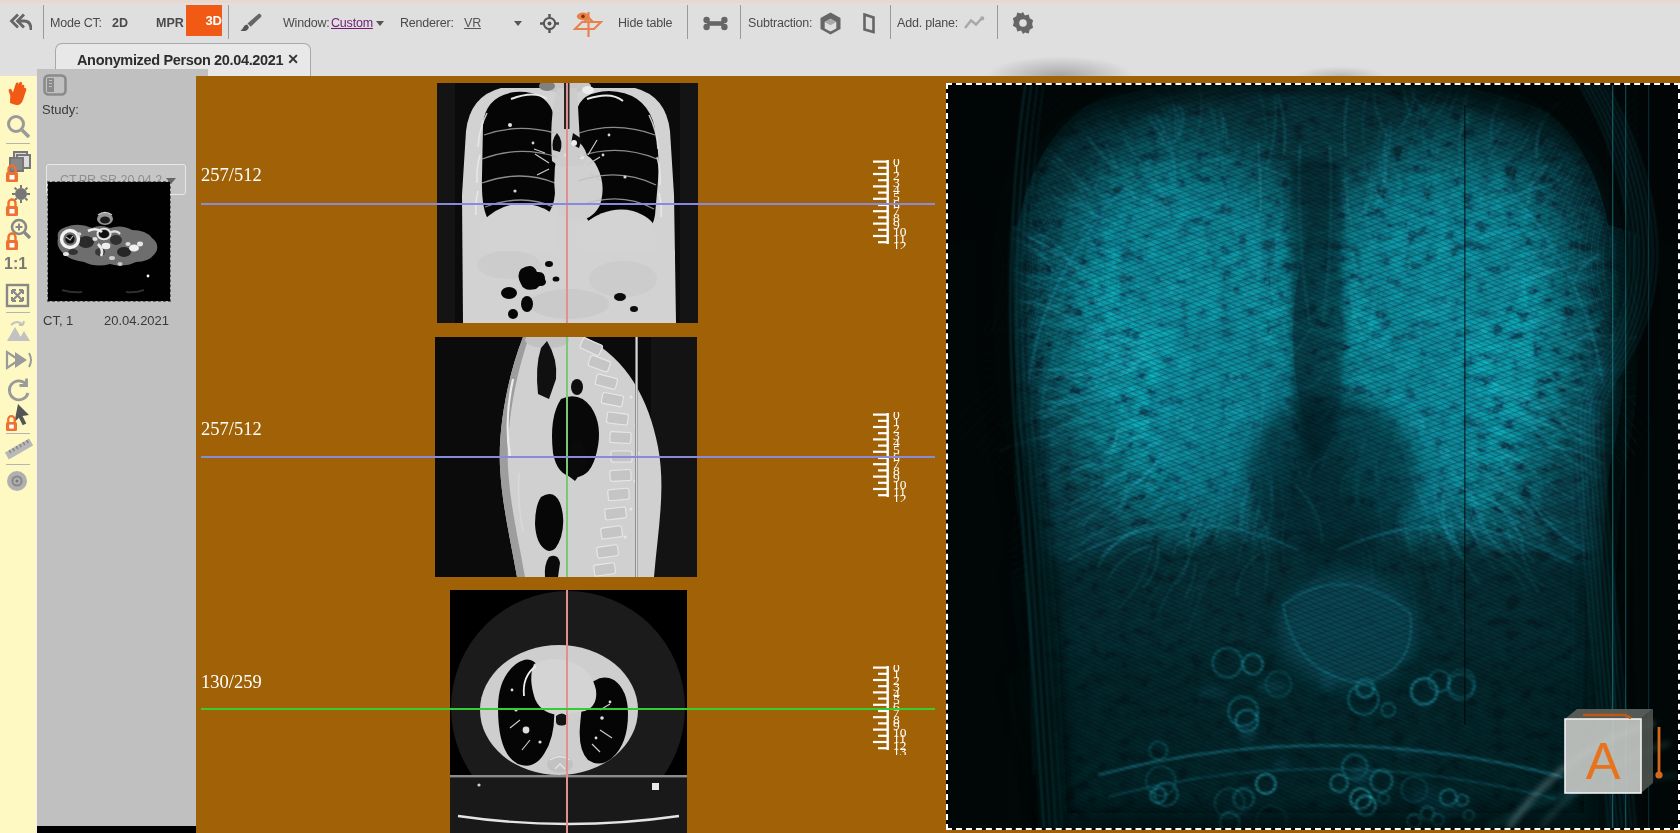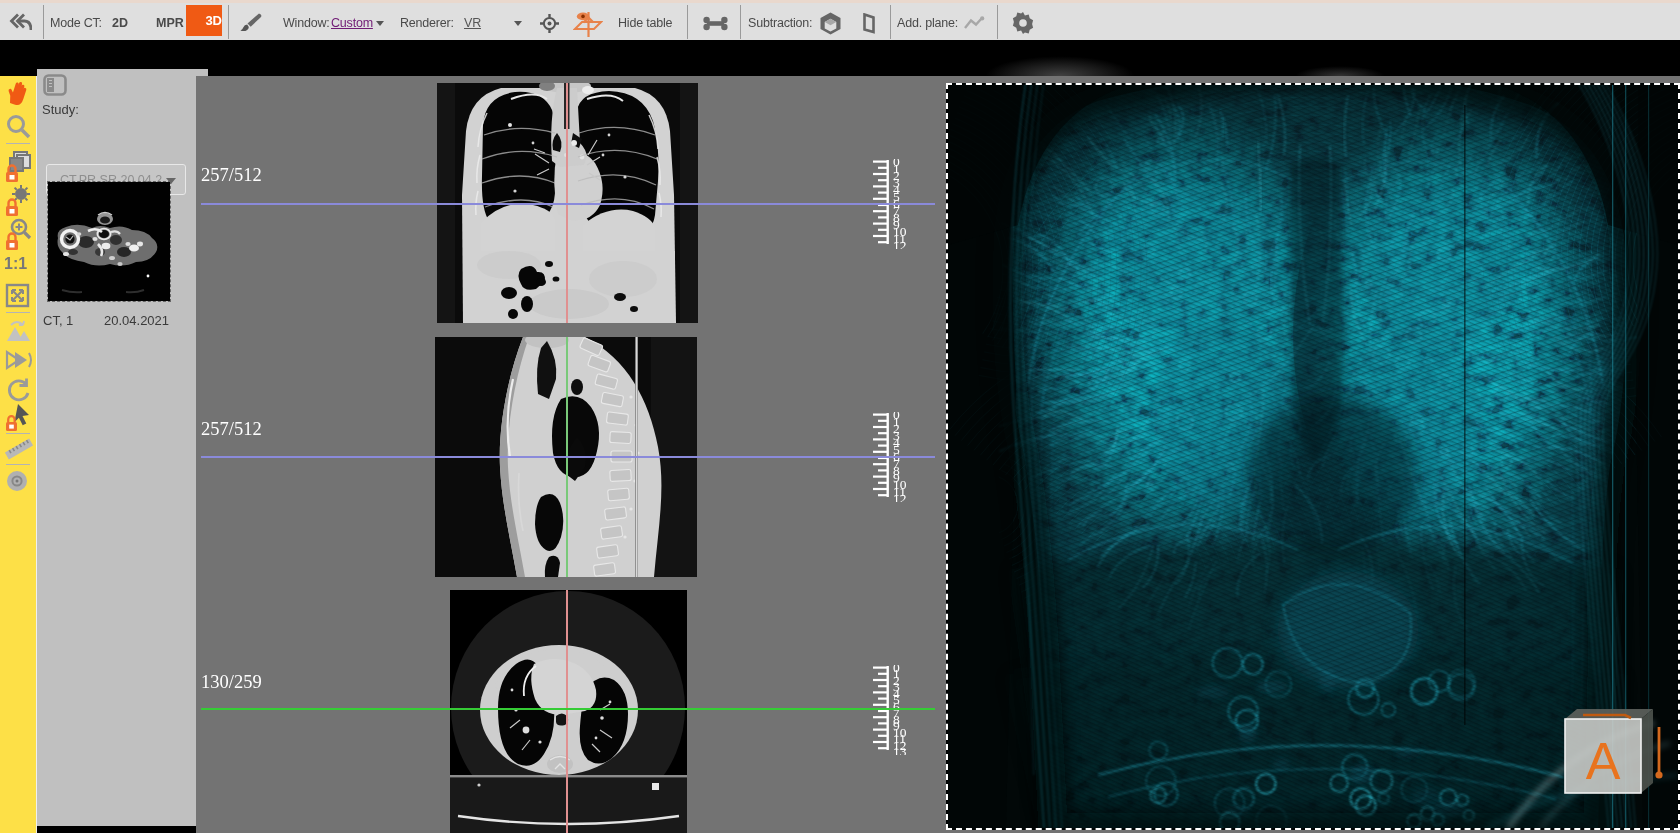--- a/index.html
+++ b/index.html
@@ -16,36 +16,36 @@
 .uline { text-decoration:underline; }
 .caret { position:absolute; width:0; height:0; border-left:4.5px solid transparent; border-right:4.5px solid transparent; border-top:5.5px solid #555; }
 
 
 #tabrow { position:absolute; left:0; top:40px; width:1680px; height:36px; background:#dfdfdf; }
 #tab { position:absolute; left:55px; top:3px; width:256px; height:33px; background:#e8e8e8; border:1px solid #a8a8a8; border-bottom:none; border-radius:7px 7px 0 0; }
 #tab .txt { position:absolute; left:21px; top:8px; font-size:14.5px; font-weight:bold; color:#2d2d2d; letter-spacing:-0.35px; }
 #tab .x { position:absolute; right:11px; top:7px; font-size:14px; font-weight:bold; color:#333; }
 
 
-#strip { position:absolute; left:0; top:76px; width:37px; height:757px; background:#fde047; border-right:1px solid #f0f0f0; }
+#strip { position:absolute; left:0; top:76px; width:37px; height:757px; background:#fef9c3; border-right:1px solid #f0f0f0; }
 .sic { position:absolute; left:5px; }
 .ssep { position:absolute; left:6px; width:24px; height:1px; background:#b4b4b4; }
 
 
 #panel { position:absolute; left:37px; top:69px; width:171px; height:757px; background:#c0c0c0;padding-left:16px; }
 #study-lbl { position:absolute; left:5px; top:33px; font-size:13px; color:#3a3a3a; }
 #study-dd { position:absolute; left:9px; top:57px; width:140px; height:31px; background:#c6c6c6; border:1px solid #e8e8e8; border-radius:3px;margin-top:38px; }
 #study-dd .t { position:absolute; left:13px; top:8px; font-size:12.5px; color:#8f8f8f; }
 #study-dd .c { position:absolute; right:9px; top:13px; width:0; height:0; border-left:5px solid transparent; border-right:5px solid transparent; border-top:6px solid #666; }
 #thumb { position:absolute; left:11px; top:113px; width:122px; height:119px; background:#000; outline:1px dashed #666; }
 #thumb-cap1 { position:absolute; left:6px; top:244px; font-size:13px; color:#3a3a3a; }
 #thumb-cap2 { position:absolute; left:67px; top:244px; font-size:13px; color:#3a3a3a; }
 
 
-#content { position:absolute; left:196px; top:76px; width:1484px; height:757px; background:#737373; }
+#content { position:absolute; left:196px; top:76px; width:1484px; height:757px; background:#a16207; }
 .ctview { position:absolute; }
 .slice-label { position:absolute; font-family:"Liberation Serif", serif; font-size:18.5px; color:#fff; }
 .hline { position:absolute; height:2px; }
 .vline { position:absolute; width:2px; }
 .ruler { position:absolute; left:677px; width:40px; height:90px; }
 
 
 #view3d { position:absolute; left:750px; top:7px; width:734px; height:747px; border:2px dashed #fff; background:#010505; }
 #cube { position:absolute; left:615px; top:622px; width:100px; height:94px; }
 </style>
@@ -112,20 +112,26 @@
       <path d="M2 12 L8 4.5 L13 8.5 L19 2" fill="none" stroke="#a8a8a8" stroke-width="2.4"></path>
       <circle cx="19.2" cy="2.4" r="2.1" fill="#a8a8a8"></circle>
     </svg>
     <div class="tsep" style="left:997px"></div>
     <svg style="position:absolute;left:1012px;top:9px" width="22" height="22" viewBox="0 0 22 22">
       <path d="M11 0 l1.9 3.4 3.8-1 1 3.9 3.4 1.9-1 3.8 1 3.8-3.4 1.9-1 3.9-3.8-1L11 22l-1.9-3.4-3.8 1-1-3.9L0.9 13.8l1-3.8-1-3.8 3.4-1.9 1-3.9 3.8 1z" fill="#666"></path>
       <circle cx="11" cy="11" r="3.8" fill="#dfdfdf"></circle>
     </svg>
   </div>
 
+  <div id="tabrow">
+    <div id="tab">
+      <div class="txt">Anonymized Person 20.04.2021</div>
+      <div class="x">✕</div>
+    </div>
+  </div>
 
   <div style="position:absolute;left:985px;top:56px;width:150px;height:20px;background:radial-gradient(ellipse at 50% 100%, rgba(120,120,120,0.55), rgba(200,200,200,0) 70%);"></div>
   <div style="position:absolute;left:1295px;top:66px;width:90px;height:10px;background:radial-gradient(ellipse at 50% 100%, rgba(130,130,130,0.4), rgba(200,200,200,0) 70%);"></div>
 
   <div id="strip">
 
     <svg class="sic" style="top:3px;left:4px" width="28" height="28" viewBox="0 0 28 28">
       <g transform="rotate(18 14 14)">
       <path d="M9.5 26 L7.5 19 4.6 15.2 q-1.1-1.5 0.2-2.5 1.2-0.9 2.3 0.4 L9 15 V6 q0-1.8 1.5-1.8 1.5 0 1.5 1.8 V4.4 q0-1.8 1.6-1.8 1.5 0 1.5 1.8 v1.8 q0-1.7 1.5-1.7 1.5 0 1.5 1.7 v2.2 q0-1.5 1.4-1.5 1.4 0 1.4 1.6 V18 q0 8-6 8z" fill="#f05a14"></path>
       </g>

